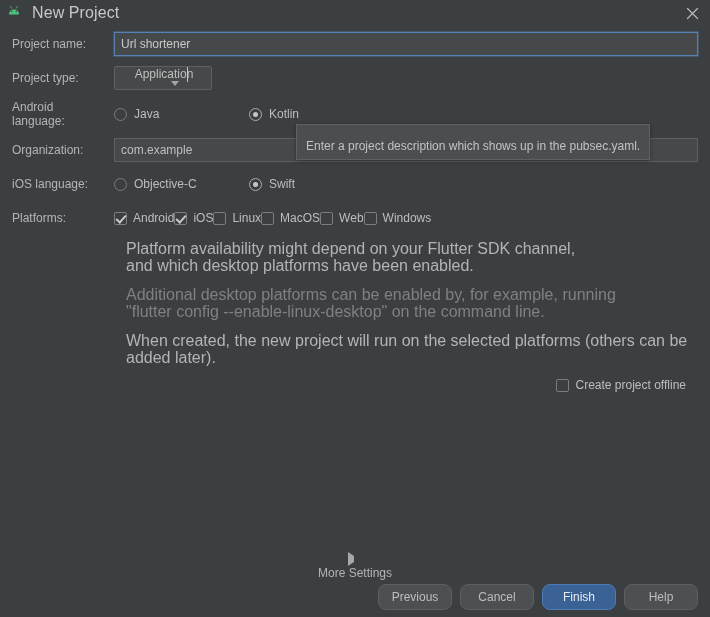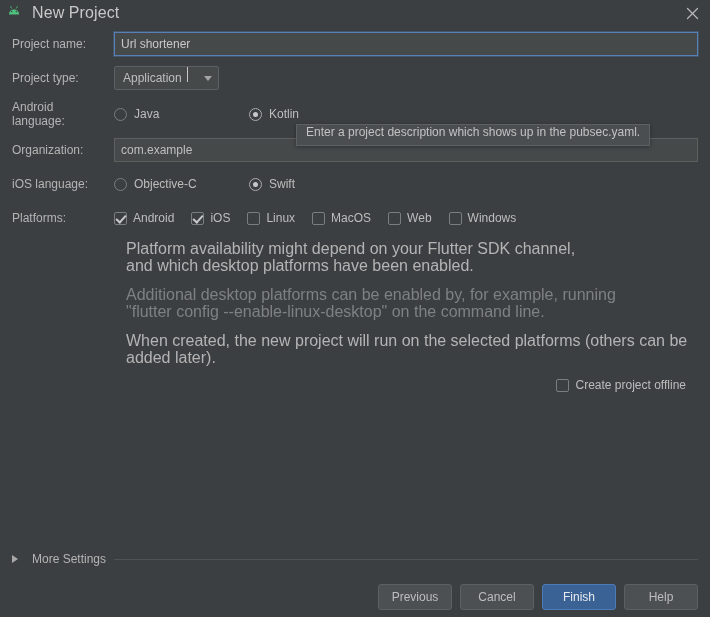--- a/index.html
+++ b/index.html
@@ -125,20 +125,21 @@
     height: 24px;
     box-sizing: border-box;
     min-width: 98px;
     background: #45494a;
     border: 1px solid #5e6163;
     border-radius: 2px;
     display: flex;
     align-items: center;
     padding: 0 6px 0 8px;
     cursor: pointer;
+    flex-direction: column;
   }
   .combo-label { font-size: 12px; color: #bfbfbf; }
   .combo-arrow {
     margin-left: 22px;
     width: 0; height: 0;
     border-left: 4px solid transparent;
     border-right: 4px solid transparent;
     border-top: 5px solid #a5a5a5;
   }
 
@@ -160,21 +161,21 @@
     content: "";
     position: absolute;
     left: 3px; top: 3px;
     width: 5px; height: 5px;
     border-radius: 50%;
     background: #c4c6c8;
   }
 
   
   .cb-row { display: flex; align-items: center; }
-  .cb-item { display: flex; align-items: center; cursor: pointer; margin-right: 17px; }
+  .cb-item { display: flex; align-items: center; cursor: pointer; margin-right: 0; }
   .cb-item .clabel { font-size: 12px; color: #bdbdbd; margin-left: 6px; }
   .cb-box {
     width: 13px; height: 13px;
     box-sizing: border-box;
     border: 1px solid #7b7e80;
     background: #3c3f41;
     border-radius: 2px;
     position: relative;
     flex: 0 0 13px;
   }
@@ -202,35 +203,36 @@
 
   
   .tooltip {
     position: absolute;
     left: 296px;
     top: 124px;
     background: #4b4e50;
     border: 1px solid #5d6163;
     color: #c2c2c2;
     font-size: 12px;
-    padding: 0 9px 6px 9px;
+    padding: 14px 9px 6px 9px;
     box-shadow: 0 1px 4px rgba(0,0,0,.35);
     white-space: nowrap;
     z-index: 20;
   }
 
   
   .more-settings {
     position: absolute;
     left: 12px;
     right: 12px;
     top: 552px;
     display: flex;
     align-items: center;
     cursor: pointer;
+    flex-direction: column;
   }
   .ms-arrow {
     width: 0; height: 0;
     border-top: 4.5px solid transparent;
     border-bottom: 4.5px solid transparent;
     border-left: 6px solid #a8a8a8;
     margin-right: 8px;
     flex: 0 0 6px;
   }
   .ms-text { font-size: 12px; color: #b4b4b4; white-space: nowrap; }
@@ -247,21 +249,21 @@
     top: 584px;
     display: flex;
     gap: 8px;
   }
   .btn {
     min-width: 74px;
     height: 26px;
     box-sizing: border-box;
     background: #4c5052;
     border: 1px solid #5c6062;
-    border-radius: 3px;
+    border-radius: 8px;
     color: #bdbdbd;
     font-family: "Liberation Sans", sans-serif;
     font-size: 12px;
     display: flex;
     align-items: center;
     justify-content: center;
     cursor: pointer;
     padding: 0 10px;
   }
   .btn.primary {

